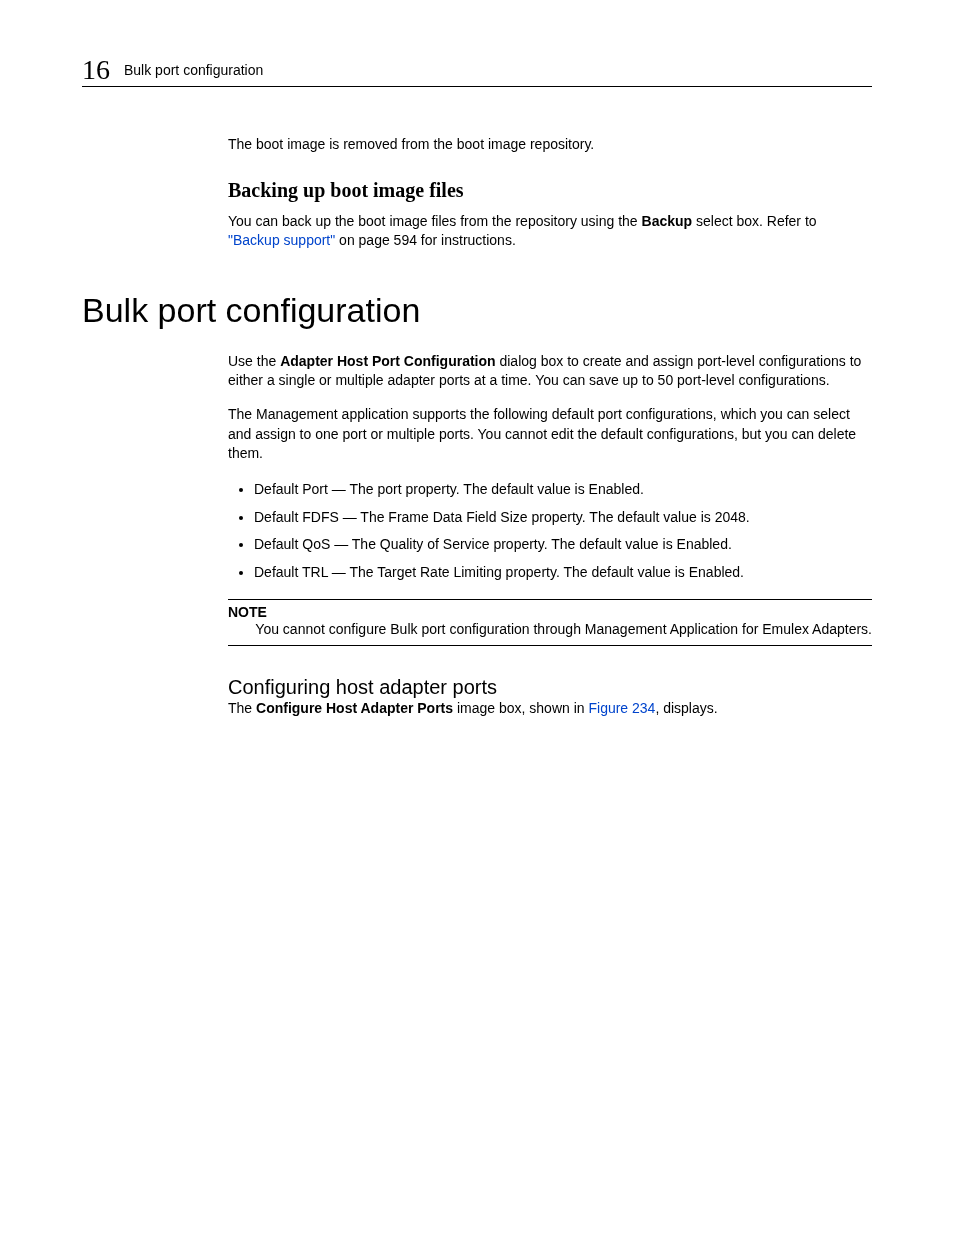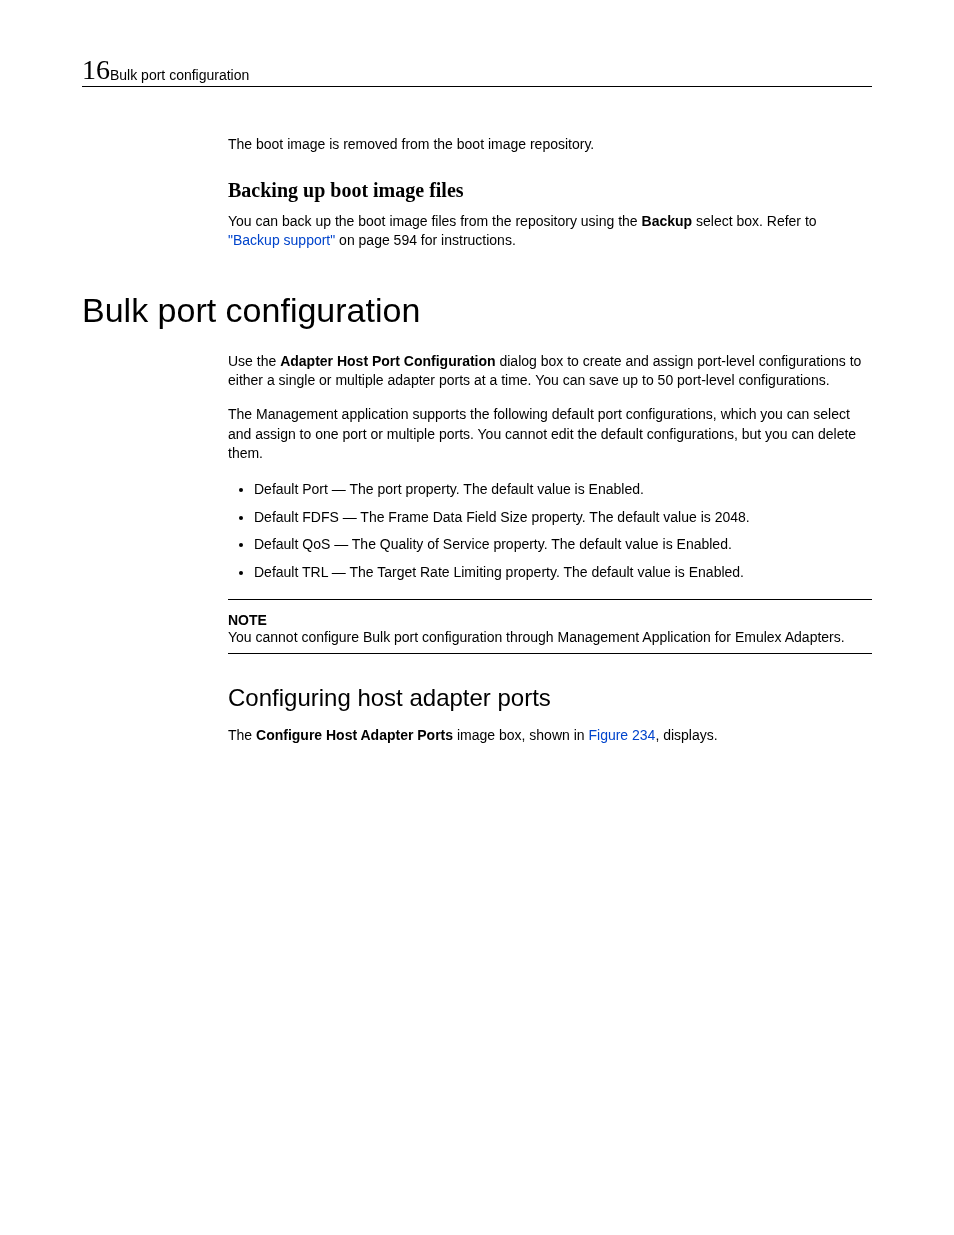--- a/index.html
+++ b/index.html
@@ -10,24 +10,25 @@
     color: #000;
     width: 954px;
     height: 1235px;
     position: relative;
   }
   .page {
     padding: 56px 82px 40px 82px;
   }
   .header-row {
     display: flex;
-    align-items: flex-end;
+    align-items: center;
     border-bottom: 1px solid #000;
     padding-bottom: 2px;
     margin-bottom: 48px;
+    column-gap: 14px;
   }
   .chap-num {
     font-family: Georgia, 'Times New Roman', serif;
     font-size: 28px;
     font-weight: 400;
     line-height: 1;
   }
   .header-title {
     font-size: 14px;
     line-height: 1.2;
@@ -48,54 +49,55 @@
     font-family: "Arial Narrow", Arial, Helvetica, sans-serif;
     font-stretch: condensed;
     font-size: 34px;
     font-weight: normal;
     margin: 40px 0 22px 0;
     letter-spacing: 0px;
   }
   .h2 {
     font-family: "Arial Narrow", Arial, Helvetica, sans-serif;
     font-stretch: condensed;
-    font-size: 24px;
+    font-size: 20px;
     font-weight: normal;
-    margin: 30px 0 14px 0;
+    margin: 30px 0 0 0;
   }
   .bold { font-weight: bold; }
   .link {
     color: #0044cc;
     text-decoration: none;
   }
   ul.bullets {
     margin: 0 0 14px 0;
     padding-left: 26px;
     font-size: 14px;
     line-height: 1.7;
   }
   ul.bullets li {
     margin-bottom: 4px;
   }
   .note-box {
     border-top: 1px solid #000;
     border-bottom: 1px solid #000;
-    padding: 12px 0 6px 0;
+    padding: 4px 0 6px 0;
     margin: 6px 0 26px 0;
   }
   .note-label {
     font-family: "Arial Narrow", Arial, Helvetica, sans-serif;
     font-stretch: condensed;
     font-weight: bold;
     font-size: 14px;
     margin-bottom: 0px;
   }
   .note-text {
     font-size: 14px;
     line-height: 1.35;
+    text-align: right;
   }
 </style>
 </head>
 <body>
 
 <div class="page">
 
   <div class="header-row">
     <div class="chap-num">16</div>
     <div class="header-title">Bulk port configuration</div>

